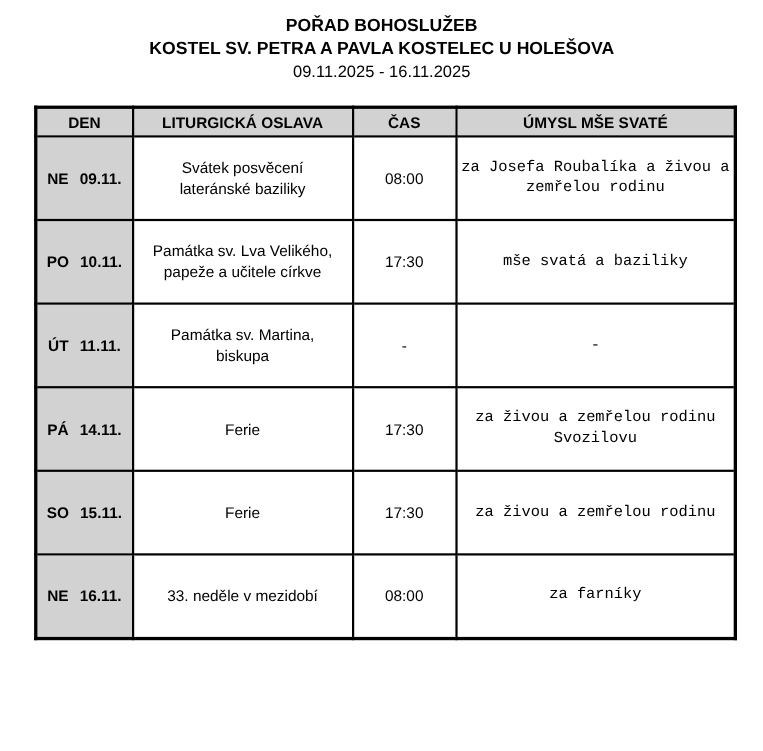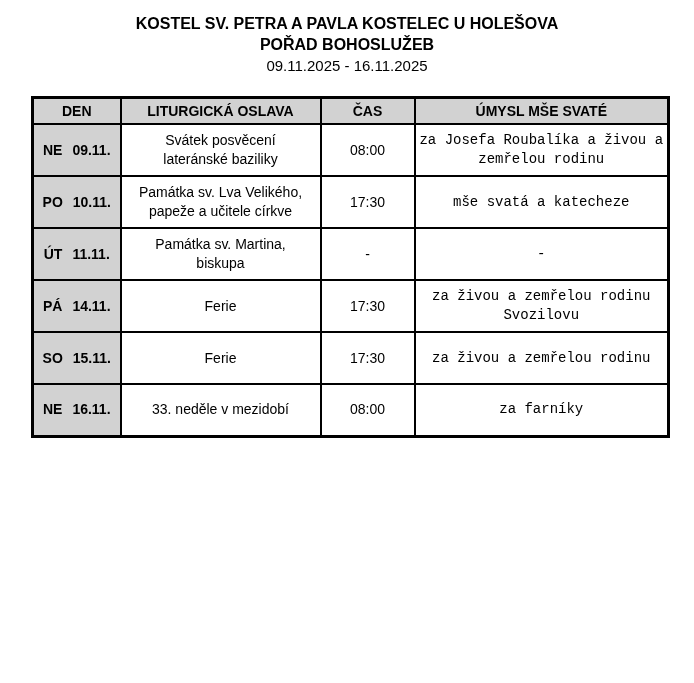--- a/index.html
+++ b/index.html
@@ -42,21 +42,21 @@
     overflow: hidden;
   }
   table.schedule th {
     background: var(--header-bg, #d2d2d2);
     font-size: 14px;
     font-weight: bold;
     height: 22px;
     padding: 1px 2px;
   }
   table.schedule tbody tr {
-    height: 52px;
+    height: 76px;
   }
   table.schedule td {
     font-size: 14px;
     line-height: 19px;
     padding: 0 3px;
   }
   td.day-cell {
     background: var(--day-column-bg, #d2d2d2);
     font-weight: bold;
     font-size: 14.5px;
@@ -73,22 +73,22 @@
     padding: 0 4px;
     font-family: Liberation Mono, monospace;
   }
 </style>
 </head>
 <body>
 
 <div class="doc">
 
   <div class="doc-header">
+    <div class="title-line">POŘAD BOHOSLUŽEB</div>
     <div class="title-line">KOSTEL SV. PETRA A PAVLA KOSTELEC U HOLEŠOVA</div>
-    <div class="title-line">POŘAD BOHOSLUŽEB</div>
     <div class="date-line">09.11.2025 - 16.11.2025</div>
   </div>
 
   <table class="schedule">
     <colgroup>
       <col style="width:88px">
       <col style="width:200px">
       <col style="width:94px">
       <col style="width:254px">
     </colgroup>
@@ -108,21 +108,21 @@
     <td class="time-cell">08:00</td>
     <td class="intention-cell">za Josefa Roubalíka a živou a
 zemřelou rodinu</td>
   </tr>
 
   <tr>
     <td class="day-cell"><span class="day-abbr">PO</span><span class="day-date">10.11.</span></td>
     <td class="celebration-cell">Památka sv. Lva Velikého,
 papeže a učitele církve</td>
     <td class="time-cell">17:30</td>
-    <td class="intention-cell">mše svatá a katecheze</td>
+    <td class="intention-cell">mše svatá a baziliky</td>
   </tr>
 
   <tr>
     <td class="day-cell"><span class="day-abbr">ÚT</span><span class="day-date">11.11.</span></td>
     <td class="celebration-cell">Památka sv. Martina,
 biskupa</td>
     <td class="time-cell">-</td>
     <td class="intention-cell">-</td>
   </tr>
 

